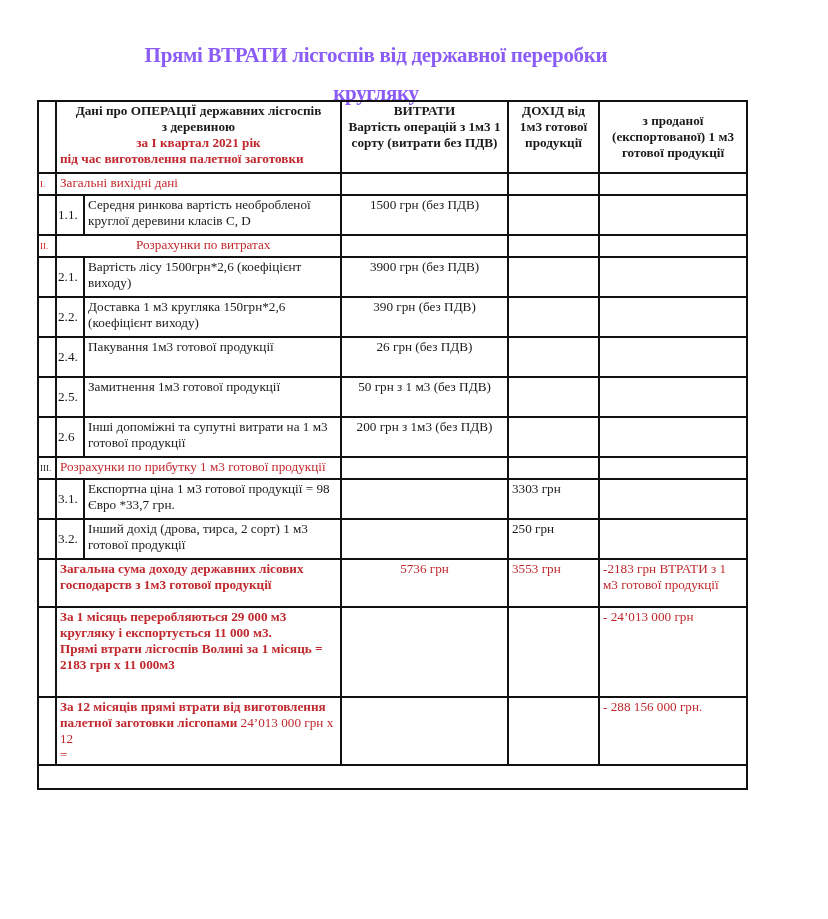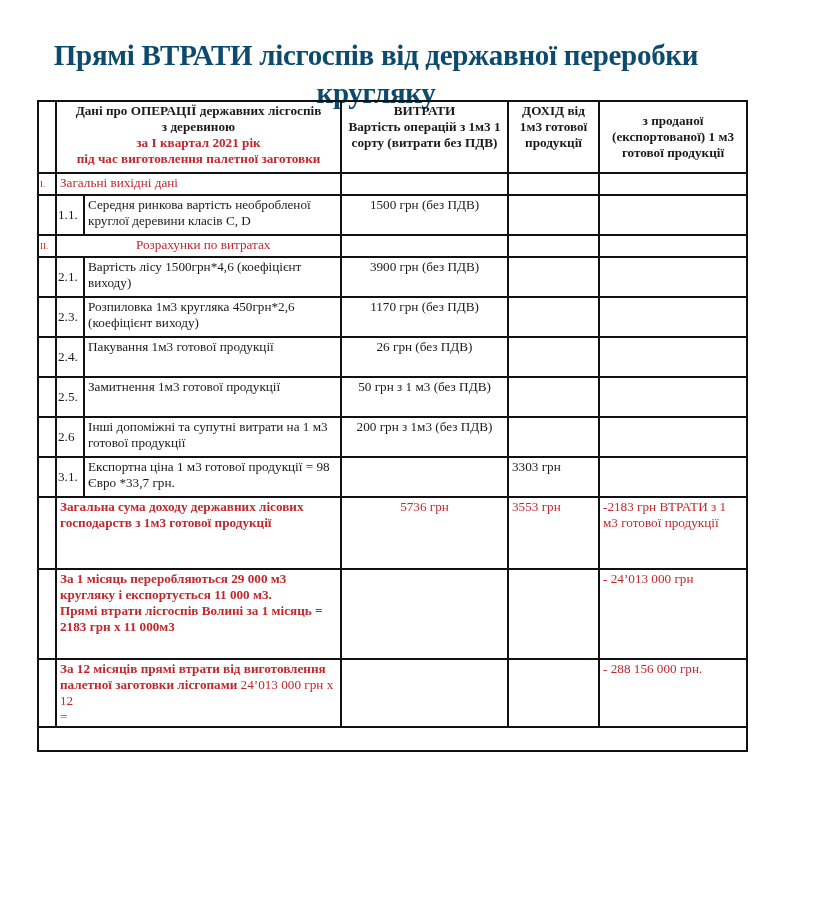--- a/index.html
+++ b/index.html
@@ -1,19 +1,19 @@
 <!DOCTYPE html>
 <html><head>
 <meta charset="utf-8">
 <style>
   html, body { margin: 0; padding: 0; background: #ffffff; }
   body { width: 828px; height: 919px; position: relative; overflow: hidden;
          font-family: "Liberation Serif", "DejaVu Serif", serif; color: #1a1a1a; }
   .title { position: absolute; left: 0; top: 36px; width: 752px; text-align: center;
-           color: #0c4a6e; font-weight: bold; font-size: 29px; line-height: 38px;
+           color: #8b5cf6; font-weight: bold; font-size: 21px; line-height: 38px;
            font-family: "Liberation Serif", serif; letter-spacing: -0.3px; }
   table.main { position: absolute; left: 37px; top: 100px; border-collapse: collapse;
                table-layout: fixed; width: 709px; }
   table.main td { border: 2px solid #111; vertical-align: top; padding: 1px 3px;
                   font-size: 13.2px; line-height: 16px; }
   .c-idx { width: 12px; font-size: 9px !important; padding: 2px 1px !important; color: #d11f1f; }
   .c-idx.dark { color: #222; }
   .c-num { width: 22px; padding: 11px 1px !important; }
   .hdr { font-weight: bold; text-align: center; }
   .red { color: #c0282d; }
@@ -39,21 +39,21 @@
     <col style="width:148px">
   </colgroup>
 
   <tbody>
       <tr style="height:72px">
     <td></td>
     <td colspan="2" class="hdr">
       <div>Дані про ОПЕРАЦІЇ державних лісгоспів</div>
       <div>з деревиною</div>
       <div class="red">за І квартал 2021 рік</div>
-      <div class="red" style="text-align:center">під час виготовлення палетної заготовки</div>
+      <div class="red" style="text-align:left">під час виготовлення палетної заготовки</div>
     </td>
     <td class="hdr">
       <div>ВИТРАТИ</div>
       <div>Вартість операцій з 1м3 1 сорту (витрати без ПДВ)</div>
     </td>
     <td class="hdr">ДОХІД від 1м3 готової продукції</td>
     <td class="hdr" style="vertical-align:middle">з проданої (експортованої) 1 м3 готової продукції</td>
   </tr>
 
   <tr style="height:22px">
@@ -75,30 +75,30 @@
   <tr style="height:16px">
     <td class="c-idx">II.</td>
     <td colspan="2" class="red" style="padding-left:79px">Розрахунки по витратах</td>
     <td></td>
         <td></td>
         <td></td>
   </tr>
   <tr style="height:36px">
     <td></td>
     <td class="c-num">2.1.</td>
-    <td>Вартість лісу 1500грн*4,6 (коефіцієнт виходу)</td>
+    <td>Вартість лісу 1500грн*2,6 (коефіцієнт виходу)</td>
     <td class="center">3900 грн  (без ПДВ)</td>
     <td></td>
         <td></td>
   </tr>
   <tr style="height:36px">
     <td></td>
-    <td class="c-num">2.3.</td>
-    <td>Розпиловка 1м3 кругляка 450грн*2,6 (коефіцієнт виходу)</td>
-    <td class="center">1170 грн (без ПДВ)</td>
+    <td class="c-num">2.2.</td>
+    <td>Доставка 1 м3 кругляка 150грн*2,6 (коефіцієнт виходу)</td>
+    <td class="center">390 грн (без ПДВ)</td>
     <td></td>
         <td></td>
   </tr>
   <tr style="height:22px">
     <td></td>
     <td class="c-num">2.4.</td>
     <td>Пакування 1м3 готової продукції</td>
     <td class="center">26 грн (без ПДВ)</td>
     <td></td>
         <td></td>
@@ -113,29 +113,44 @@
   </tr>
   <tr style="height:29px">
     <td></td>
     <td class="c-num">2.6</td>
     <td>Інші допоміжні та супутні витрати на 1 м3 готової  продукції</td>
     <td class="center">200 грн з 1м3 (без ПДВ)</td>
     <td></td>
         <td></td>
   </tr>
 
+  <tr style="height:22px">
+    <td class="c-idx dark">III.</td>
+    <td colspan="2" class="red">Розрахунки по прибутку 1 м3 готової продукції</td>
+    <td></td>
+        <td></td>
+        <td></td>
+  </tr>
   <tr style="height:36px">
     <td></td>
     <td class="c-num">3.1.</td>
     <td>Експортна ціна   1 м3 готової продукції = 98 Євро *33,7 грн.</td>
     <td></td>
     <td>3303 грн</td>
     <td></td>
   </tr>
-  <tr style="height:72px">
+  <tr style="height:36px">
+    <td></td>
+    <td class="c-num">3.2.</td>
+    <td>Інший дохід (дрова, тирса, 2 сорт) 1 м3 готової продукції</td>
+    <td></td>
+    <td>250 грн</td>
+    <td></td>
+  </tr>
+  <tr style="height:48px">
     <td></td>
     <td colspan="2" class="redb">Загальна сума доходу державних лісових господарств з 1м3 готової продукції</td>
     <td class="center red">5736 грн</td>
     <td class="red">3553 грн</td>
     <td class="red">-2183 грн  ВТРАТИ з 1 м3 готової продукції</td>
   </tr>
   <tr style="height:90px">
     <td></td>
     <td colspan="2" class="redb">
       <div>За 1 місяць переробляються 29 000 м3 кругляку і експортується 11 000 м3.</div>

